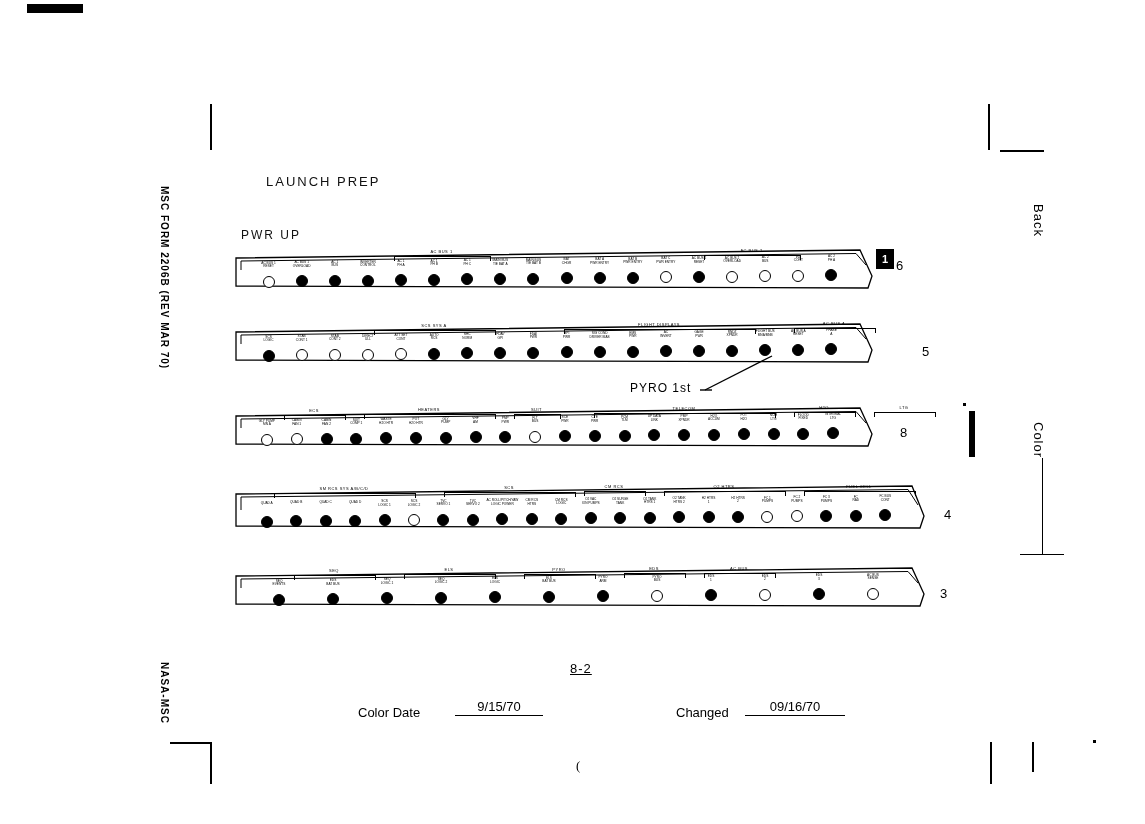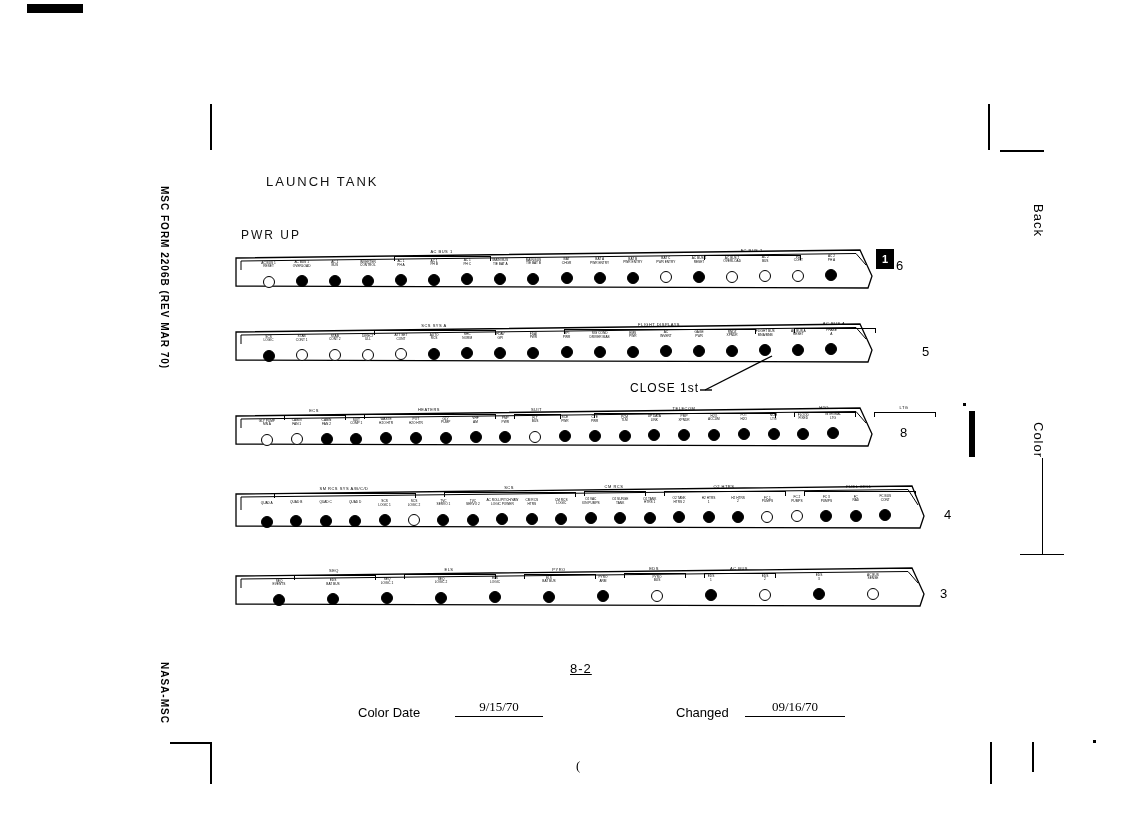--- a/index.html
+++ b/index.html
@@ -24,21 +24,21 @@
   .sw.open{background:#fff;}
 
   .lbl{position:absolute;font-size:3.2px;line-height:3.6px;text-align:center;letter-spacing:0px;color:#000;font-family:"Liberation Sans",sans-serif;}
   .grp{position:absolute;font-size:4px;text-align:center;color:#000;letter-spacing:.5px;}
   .brk{position:absolute;border-top:1px solid #000;border-left:1px solid #000;border-right:1px solid #000;height:4px;}
 
   .annot{position:absolute;font-size:12px;letter-spacing:1px;color:#000;}
 
   .pgnum{position:absolute;font-size:13px;letter-spacing:1px;}
   .footline{position:absolute;font-size:13px;}
-  .handw{position:absolute;font-size:13px;font-family:Liberation Serif, serif;}
+  .handw{position:absolute;font-size:13px;font-family:Liberation Sans, sans-serif;}
   .ul{border-bottom:1.4px solid #000;padding:0 4px 1px 4px;}
 
   .badge{position:absolute;background:#000;color:#fff;font-size:11px;font-weight:bold;display:flex;align-items:center;justify-content:center;}
 
   .colorline{position:absolute;border-left:1px solid #000;}
   .hl{position:absolute;border-top:1px solid #000;}
 </style>
 </head>
 <body>
 
@@ -58,21 +58,21 @@
   <div class="mark" style="left:963px;top:403px;width:3px;height:3px;"></div>
   <div class="mark" style="left:969px;top:411px;width:6px;height:46px;"></div>
   <div class="colorline" style="left:1042px;top:458px;height:96px;"></div>
   <div class="hl" style="left:1020px;top:554px;width:44px;"></div>
 
   <div class="vtext" style="left:170px;top:186px;transform:rotate(90deg);font-size:10px;">MSC FORM 2206B (REV MAR 70)</div>
   <div class="vtext" style="left:170px;top:662px;transform:rotate(90deg);font-size:10px;">NASA-MSC</div>
   <div class="vtext" style="left:1046px;top:204px;transform:rotate(90deg);font-size:13px;font-weight:normal;">Back</div>
   <div class="vtext" style="left:1046px;top:422px;transform:rotate(90deg);font-size:13px;font-weight:normal;">Color</div>
 
-  <div class="title" style="left:266px;top:174px;">LAUNCH TANK</div>
+  <div class="title" style="left:266px;top:174px;">LAUNCH PREP</div>
   <div class="pwrup" style="left:241px;top:228px;">PWR  UP</div>
 
   <div class="badge" style="left:876px;top:249px;width:18px;height:20px;">1</div>
 
   <div id="panels-layer">
       <div class="panel" style="left: 234px; top: 248px; width: 640px; height: 44px;">
         <svg width="640" height="44" style="position: absolute; left: 0px; top: 0px;">
           <path d="M2,38 L2,10 L626,2 L638,28 L634,40 Z" fill="none" stroke="#000" stroke-width="1.3"></path>
           <path d="M7,22 L7,13 L622,5.5 L632,17" fill="none" stroke="#000" stroke-width="1"></path>
         </svg>
@@ -323,21 +323,21 @@
         <div class="lbl" style="left: 497.52px; top: 8.62861px; width: 66.96px;">EDS<br>2</div>
         <div class="sw open" style="left: 525px; top: 22.6286px; width: 12px; height: 12px;"></div>
         <div class="lbl" style="left: 551.52px; top: 8.08237px; width: 66.96px;">EDS<br>3</div>
         <div class="sw filled" style="left: 579px; top: 22.0824px; width: 12px; height: 12px;"></div>
         <div class="lbl" style="left: 605.52px; top: 7.53613px; width: 66.96px;">AC BUS<br>SENSE</div>
         <div class="sw open" style="left: 633px; top: 21.5361px; width: 12px; height: 12px;"></div>
       </div>
       <div class="rowlabel" style="left: 940px; top: 586px;">3</div>
     </div>
 
-  <div class="annot" style="left:630px;top:381px;">CLOSE 1st</div>
+  <div class="annot" style="left:630px;top:381px;">PYRO 1st</div>
   <svg style="position:absolute;left:700px;top:352px;width:90px;height:44px;">
     <line x1="5" y1="38" x2="72" y2="4" stroke="#000" stroke-width="1.4"></line>
     <line x1="0" y1="38" x2="12" y2="38" stroke="#000" stroke-width="1.4"></line>
   </svg>
 
   <div class="pgnum" style="left:570px;top:661px;text-decoration:underline;">8-2</div>
 
   <div class="footline" style="left:358px;top:705px;">Color Date</div>
   <div class="handw ul" style="left:455px;top:699px;width:80px;text-align:center;">9/15/70</div>
 

